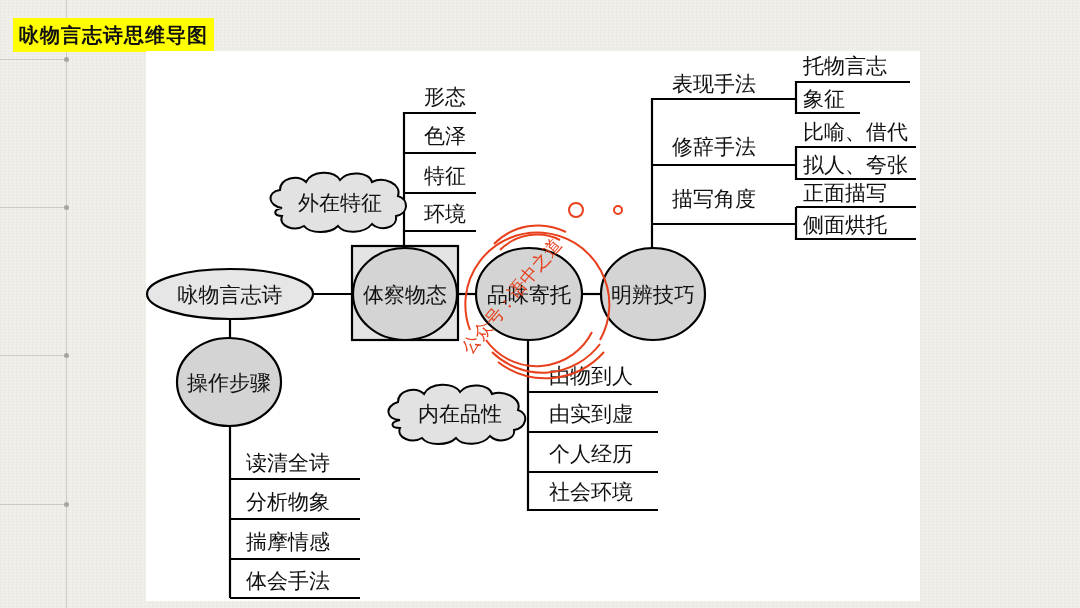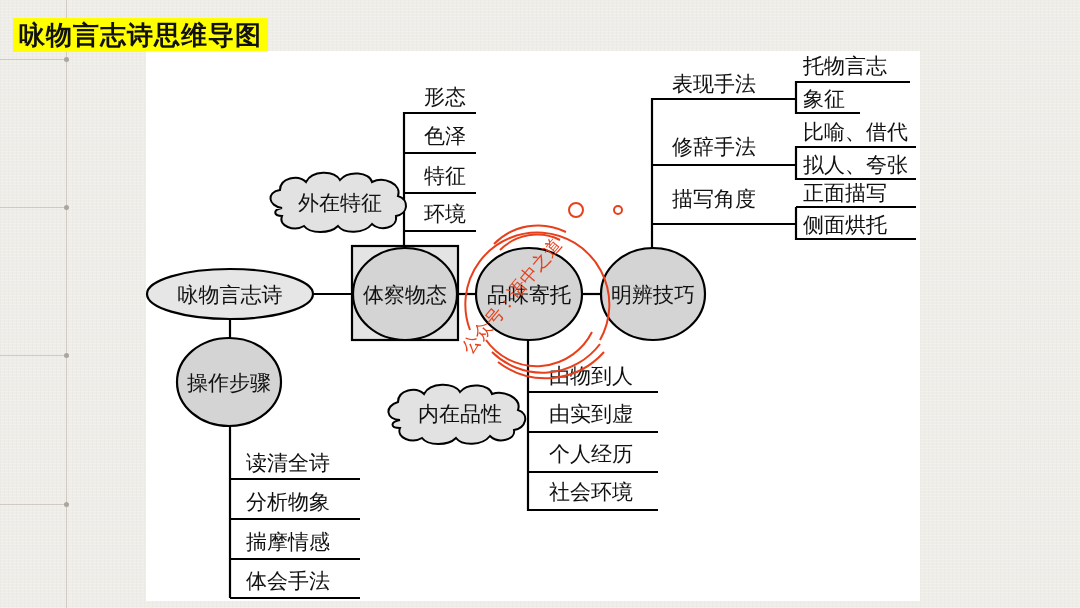--- a/index.html
+++ b/index.html
@@ -13,21 +13,21 @@
     background-image:
       repeating-linear-gradient(0deg, rgba(255,255,255,0.18) 0 1px, transparent 1px 3px),
       repeating-linear-gradient(90deg, rgba(0,0,0,0.015) 0 1px, transparent 1px 4px);
   }
   .rule-v { position: absolute; left: 66px; top: 0; width: 1px; height: 608px; background: #cfcbc4; }
   .rule-h { position: absolute; left: 0; width: 67px; height: 1px; background: #cfcbc4; }
   .rule-dot { position: absolute; left: 64px; width: 5px; height: 5px; border-radius: 50%; background: #a9a59f; }
   .title {
     position: absolute; left: 13px; top: 18px; height: 34px;
     background: #ffff00; padding: 0 6px;
-    font-size: 26px; font-weight: bold; line-height: 34px; color: #111;
+    font-size: 20px; font-weight: bold; line-height: 34px; color: #111;
     letter-spacing: 1px;
   }
   .canvas {
     position: absolute; left: 146px; top: 51px; width: 774px; height: 550px;
     background: #ffffff;
   }
   svg text { font-family: "DejaVu Sans", "Liberation Sans", sans-serif; }
 </style>
 </head>
 <body>

